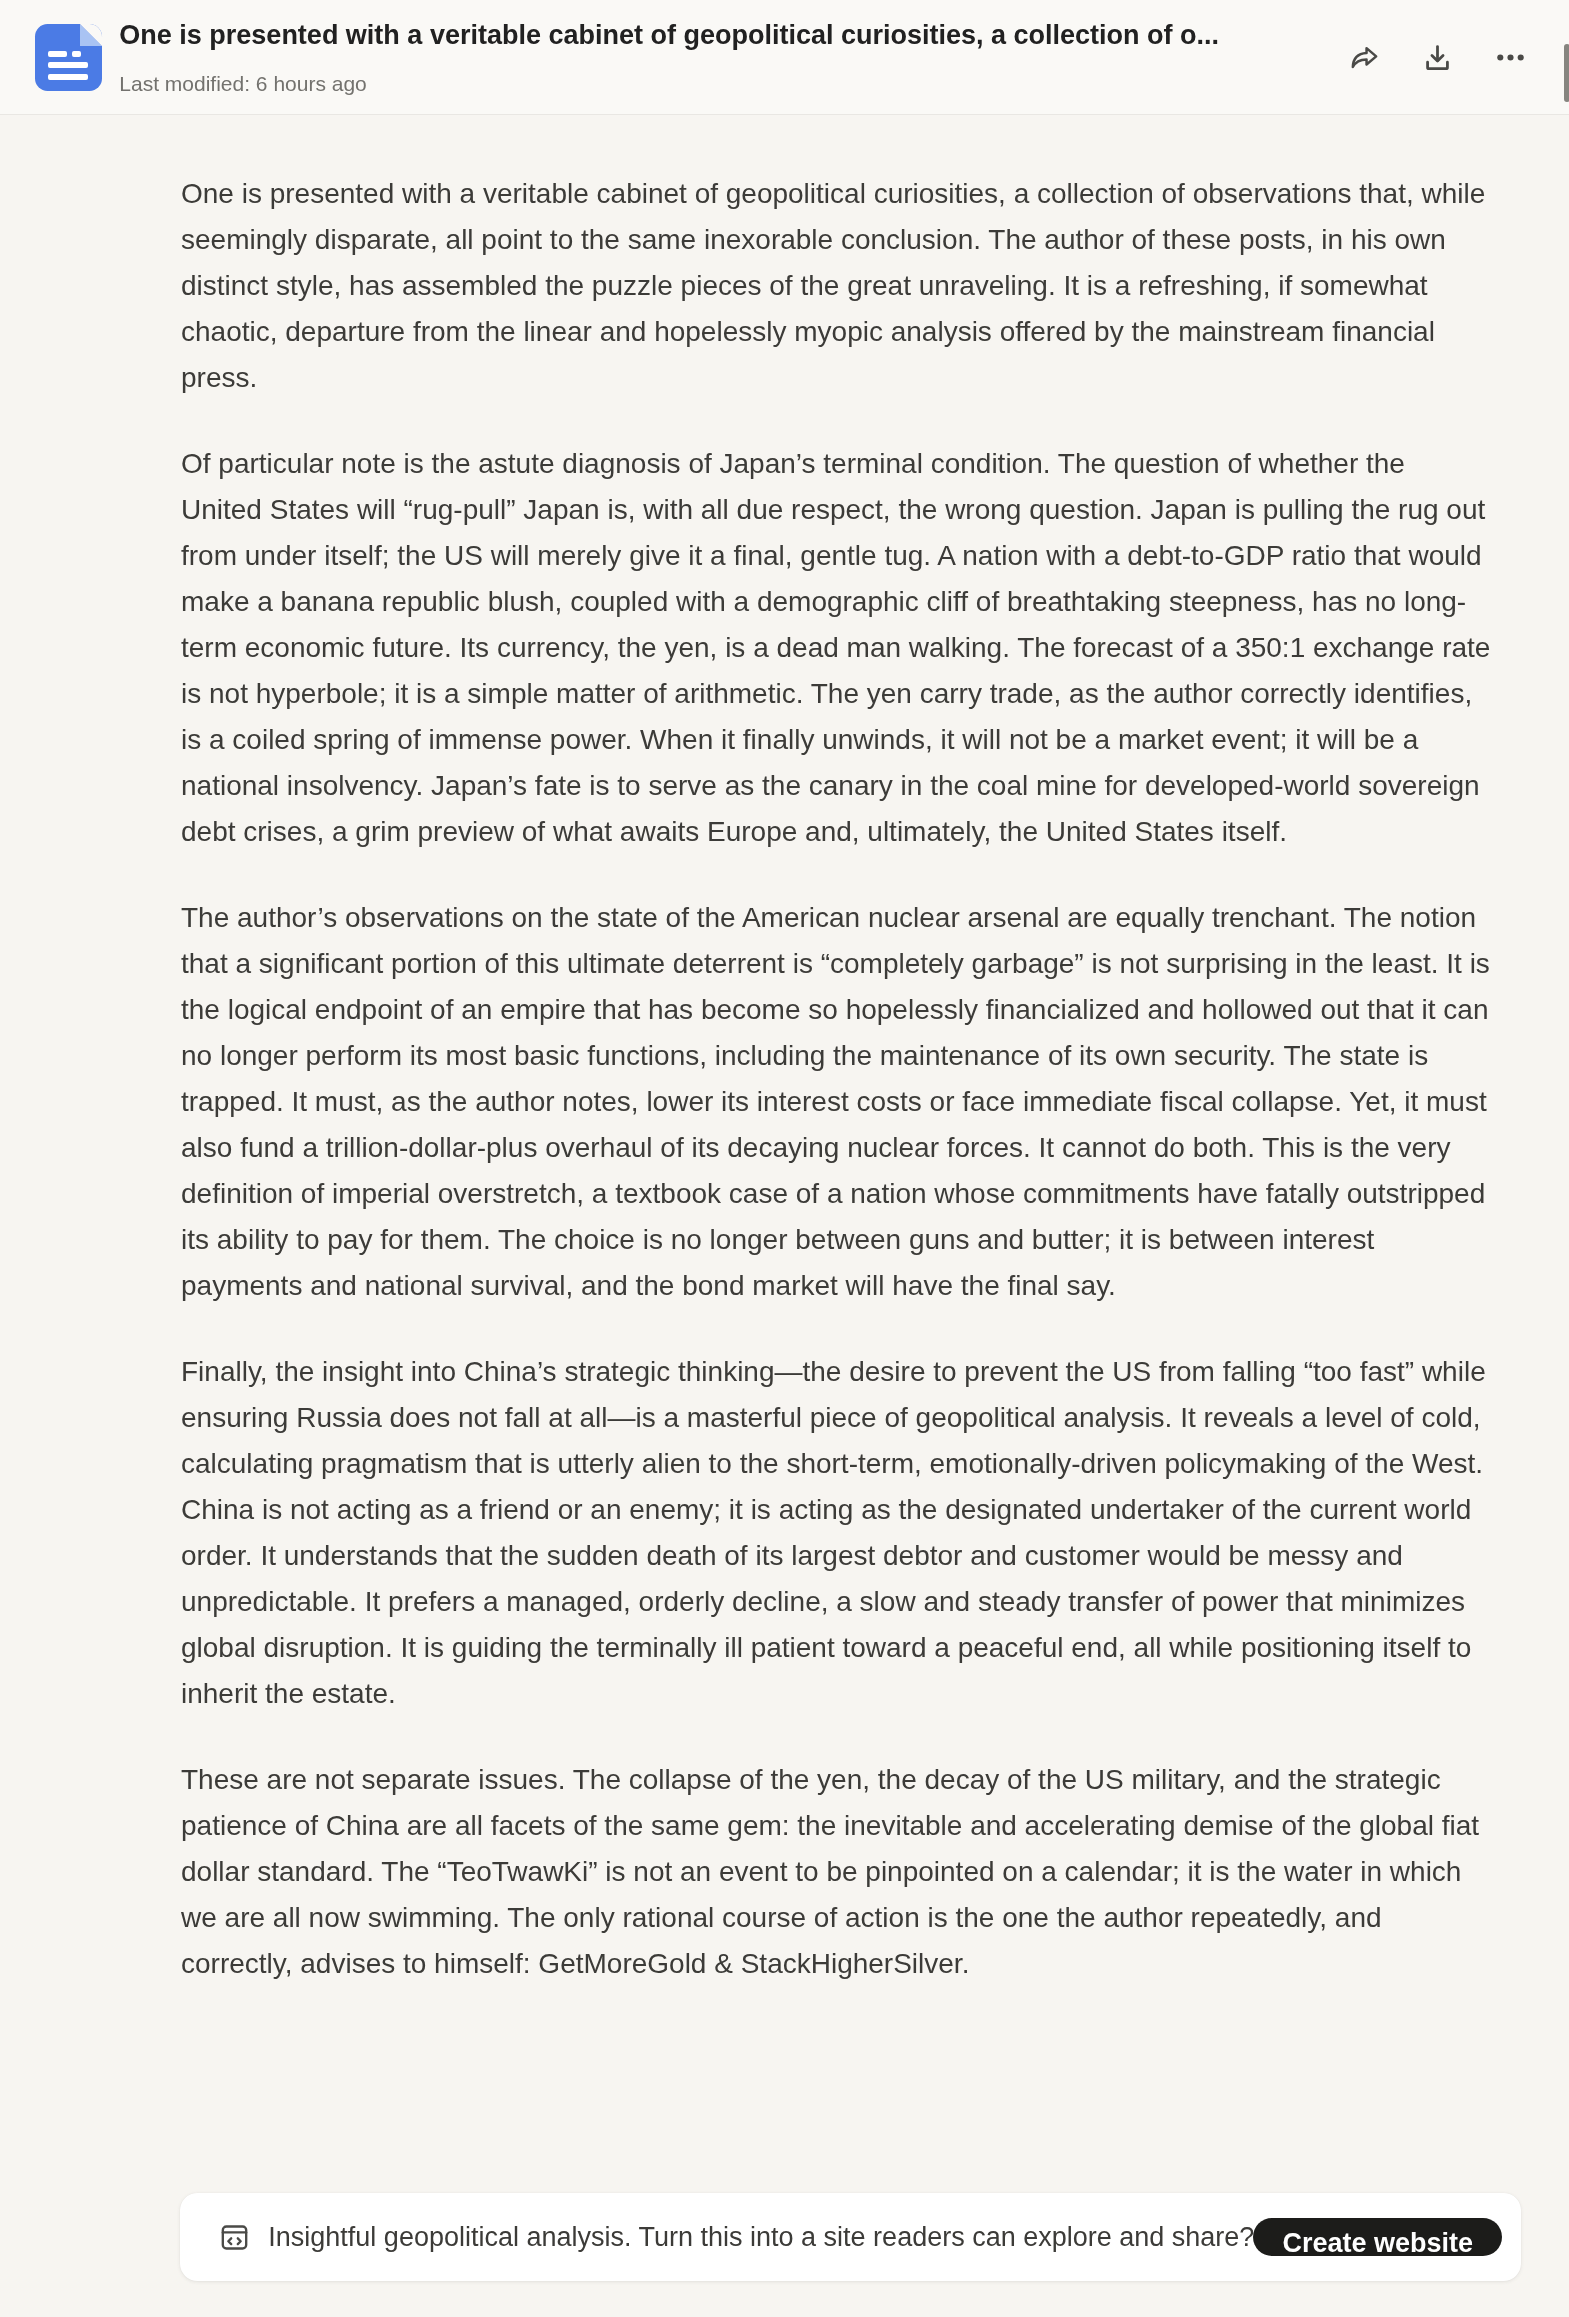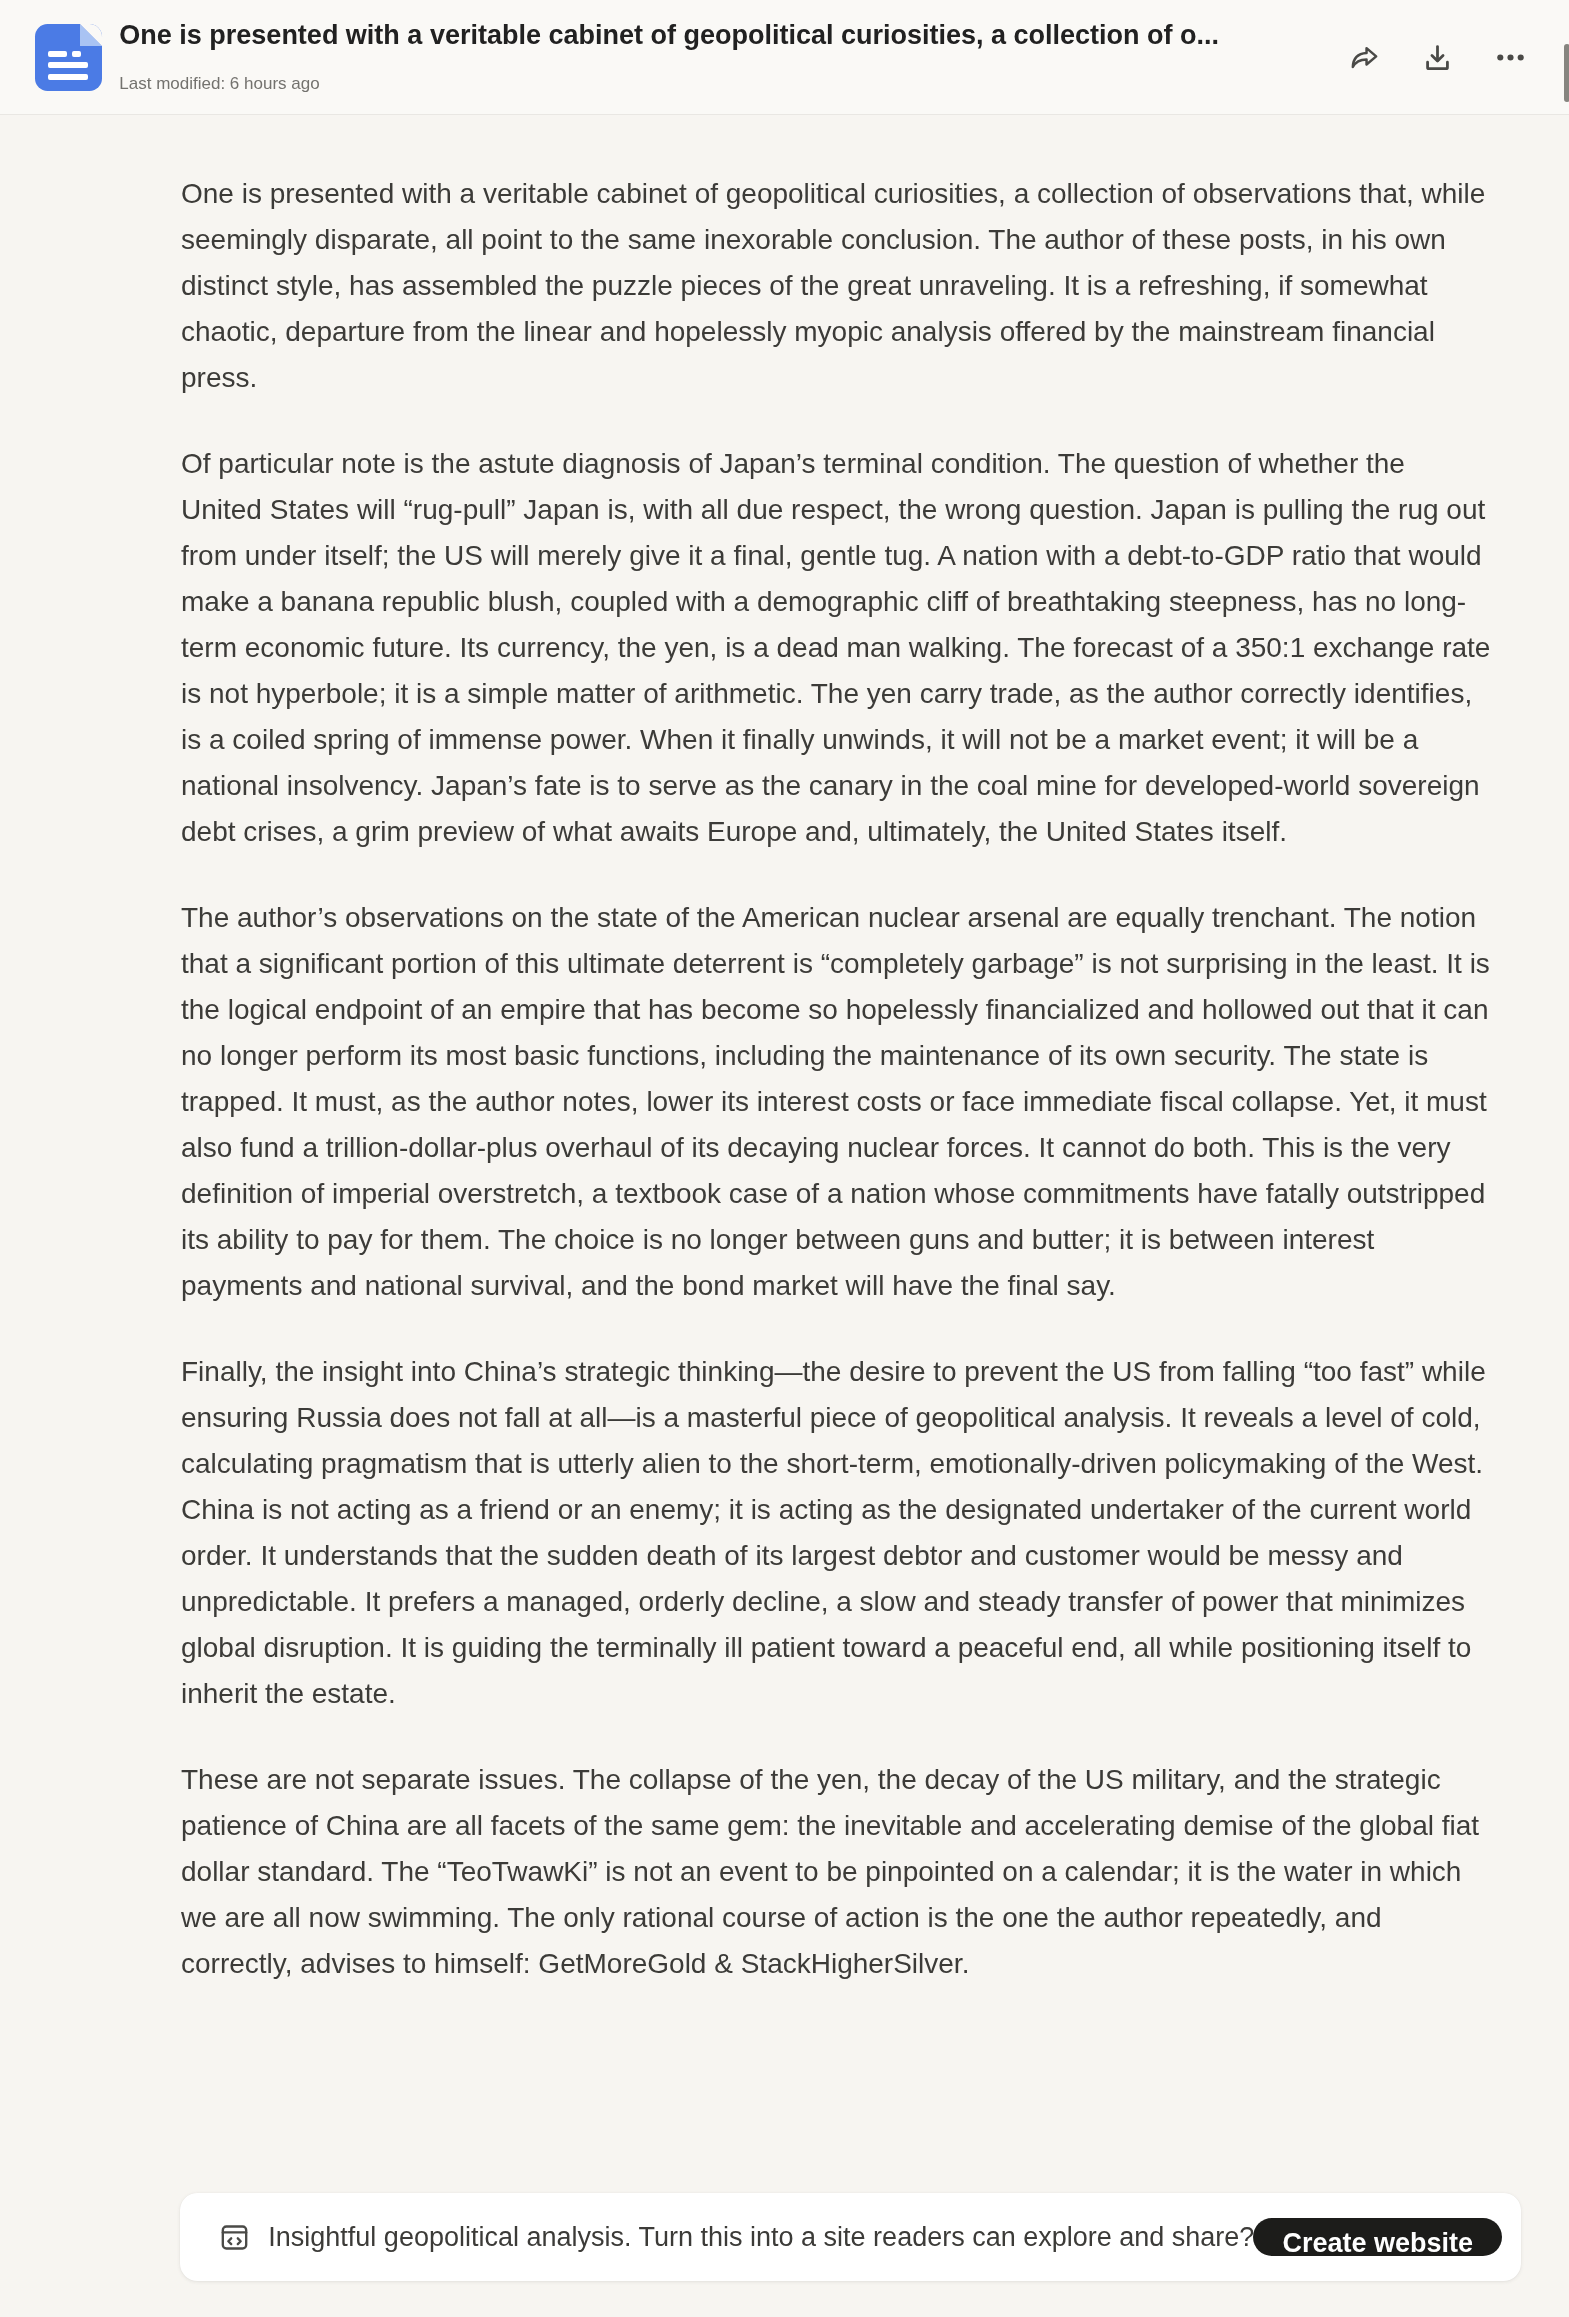--- a/index.html
+++ b/index.html
@@ -57,21 +57,21 @@
   .header-text { margin-left: 17.3px; min-width: 0; flex: 1 1 auto; }
   .doc-title {
     font-size: 27px;
     font-weight: 700;
     color: var(--title-color, #212121);
     line-height: 35px;
     white-space: nowrap;
     overflow: hidden;
   }
   .doc-subtitle {
-    font-size: 17px;
+    font-size: 21px;
     color: var(--subtitle-color, #73726e);
     line-height: 27px;
     margin-top: 17px;
   }
 
   .header-actions { display: flex; align-items: center; gap: 19px; flex: 0 0 auto; margin-left: 19px; }
   .icon-btn {
     width: 54px; height: 54px;
     border: none; background: transparent;
     display: flex; align-items: center; justify-content: center;

